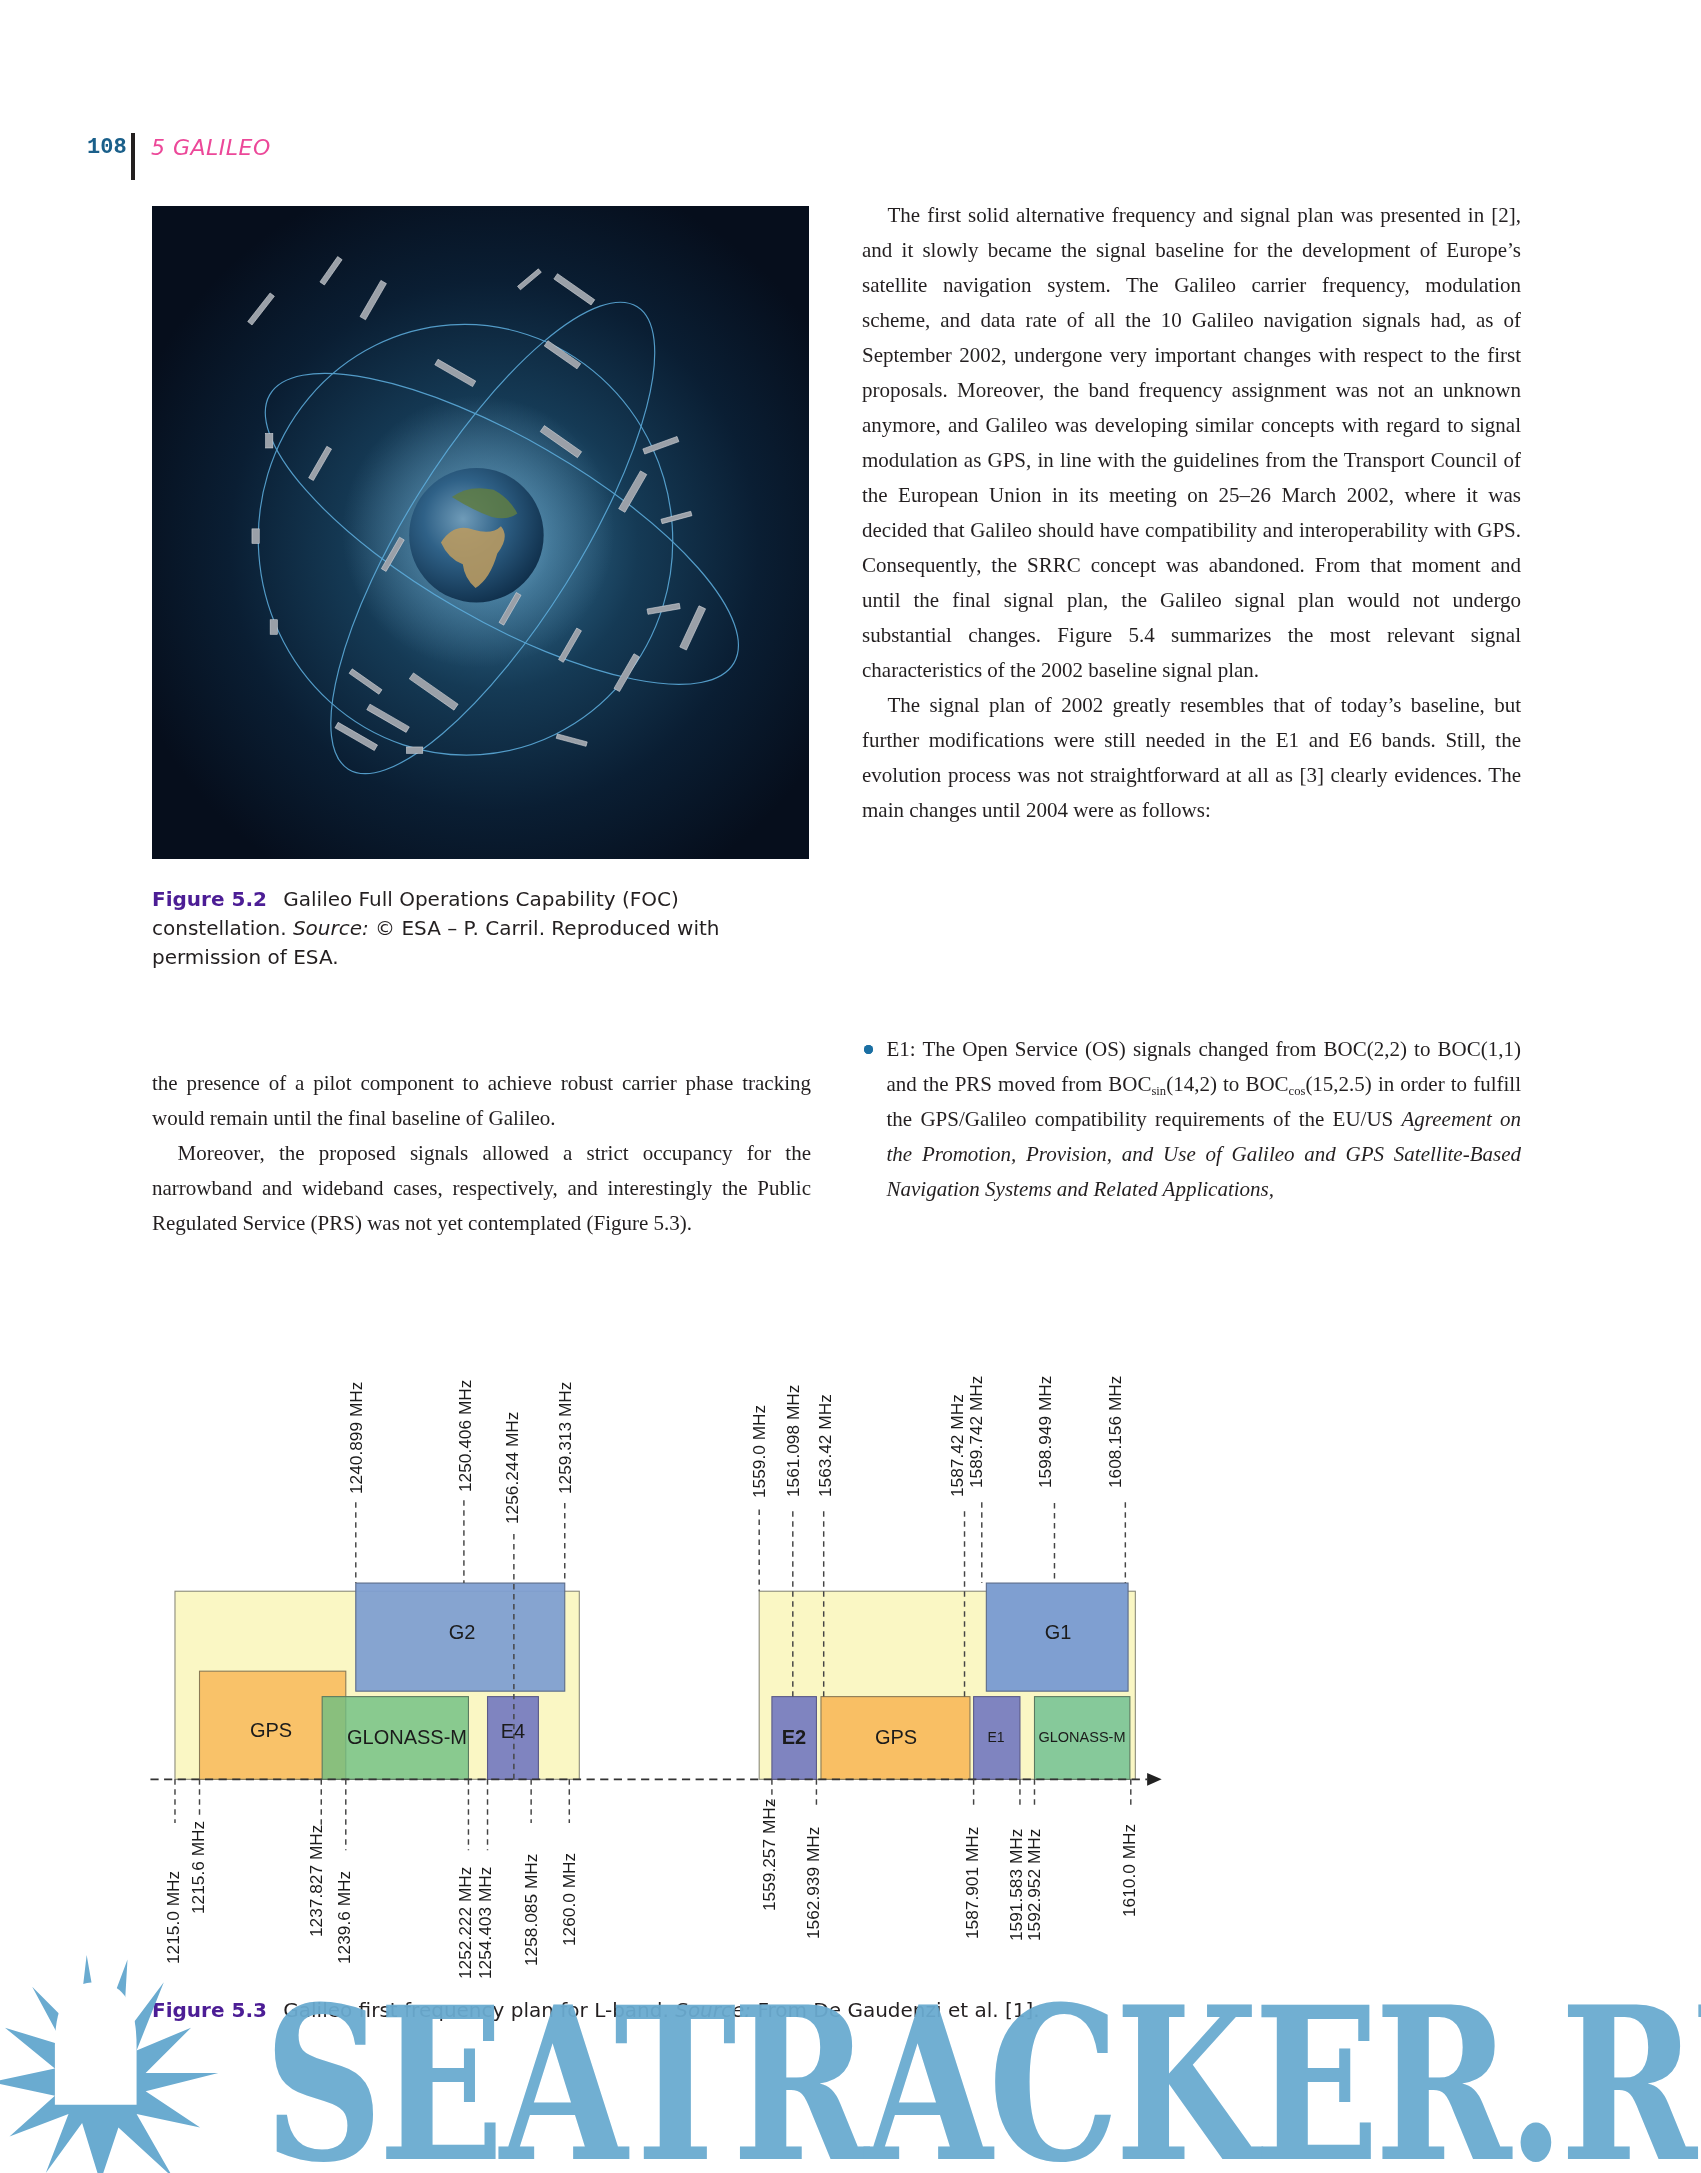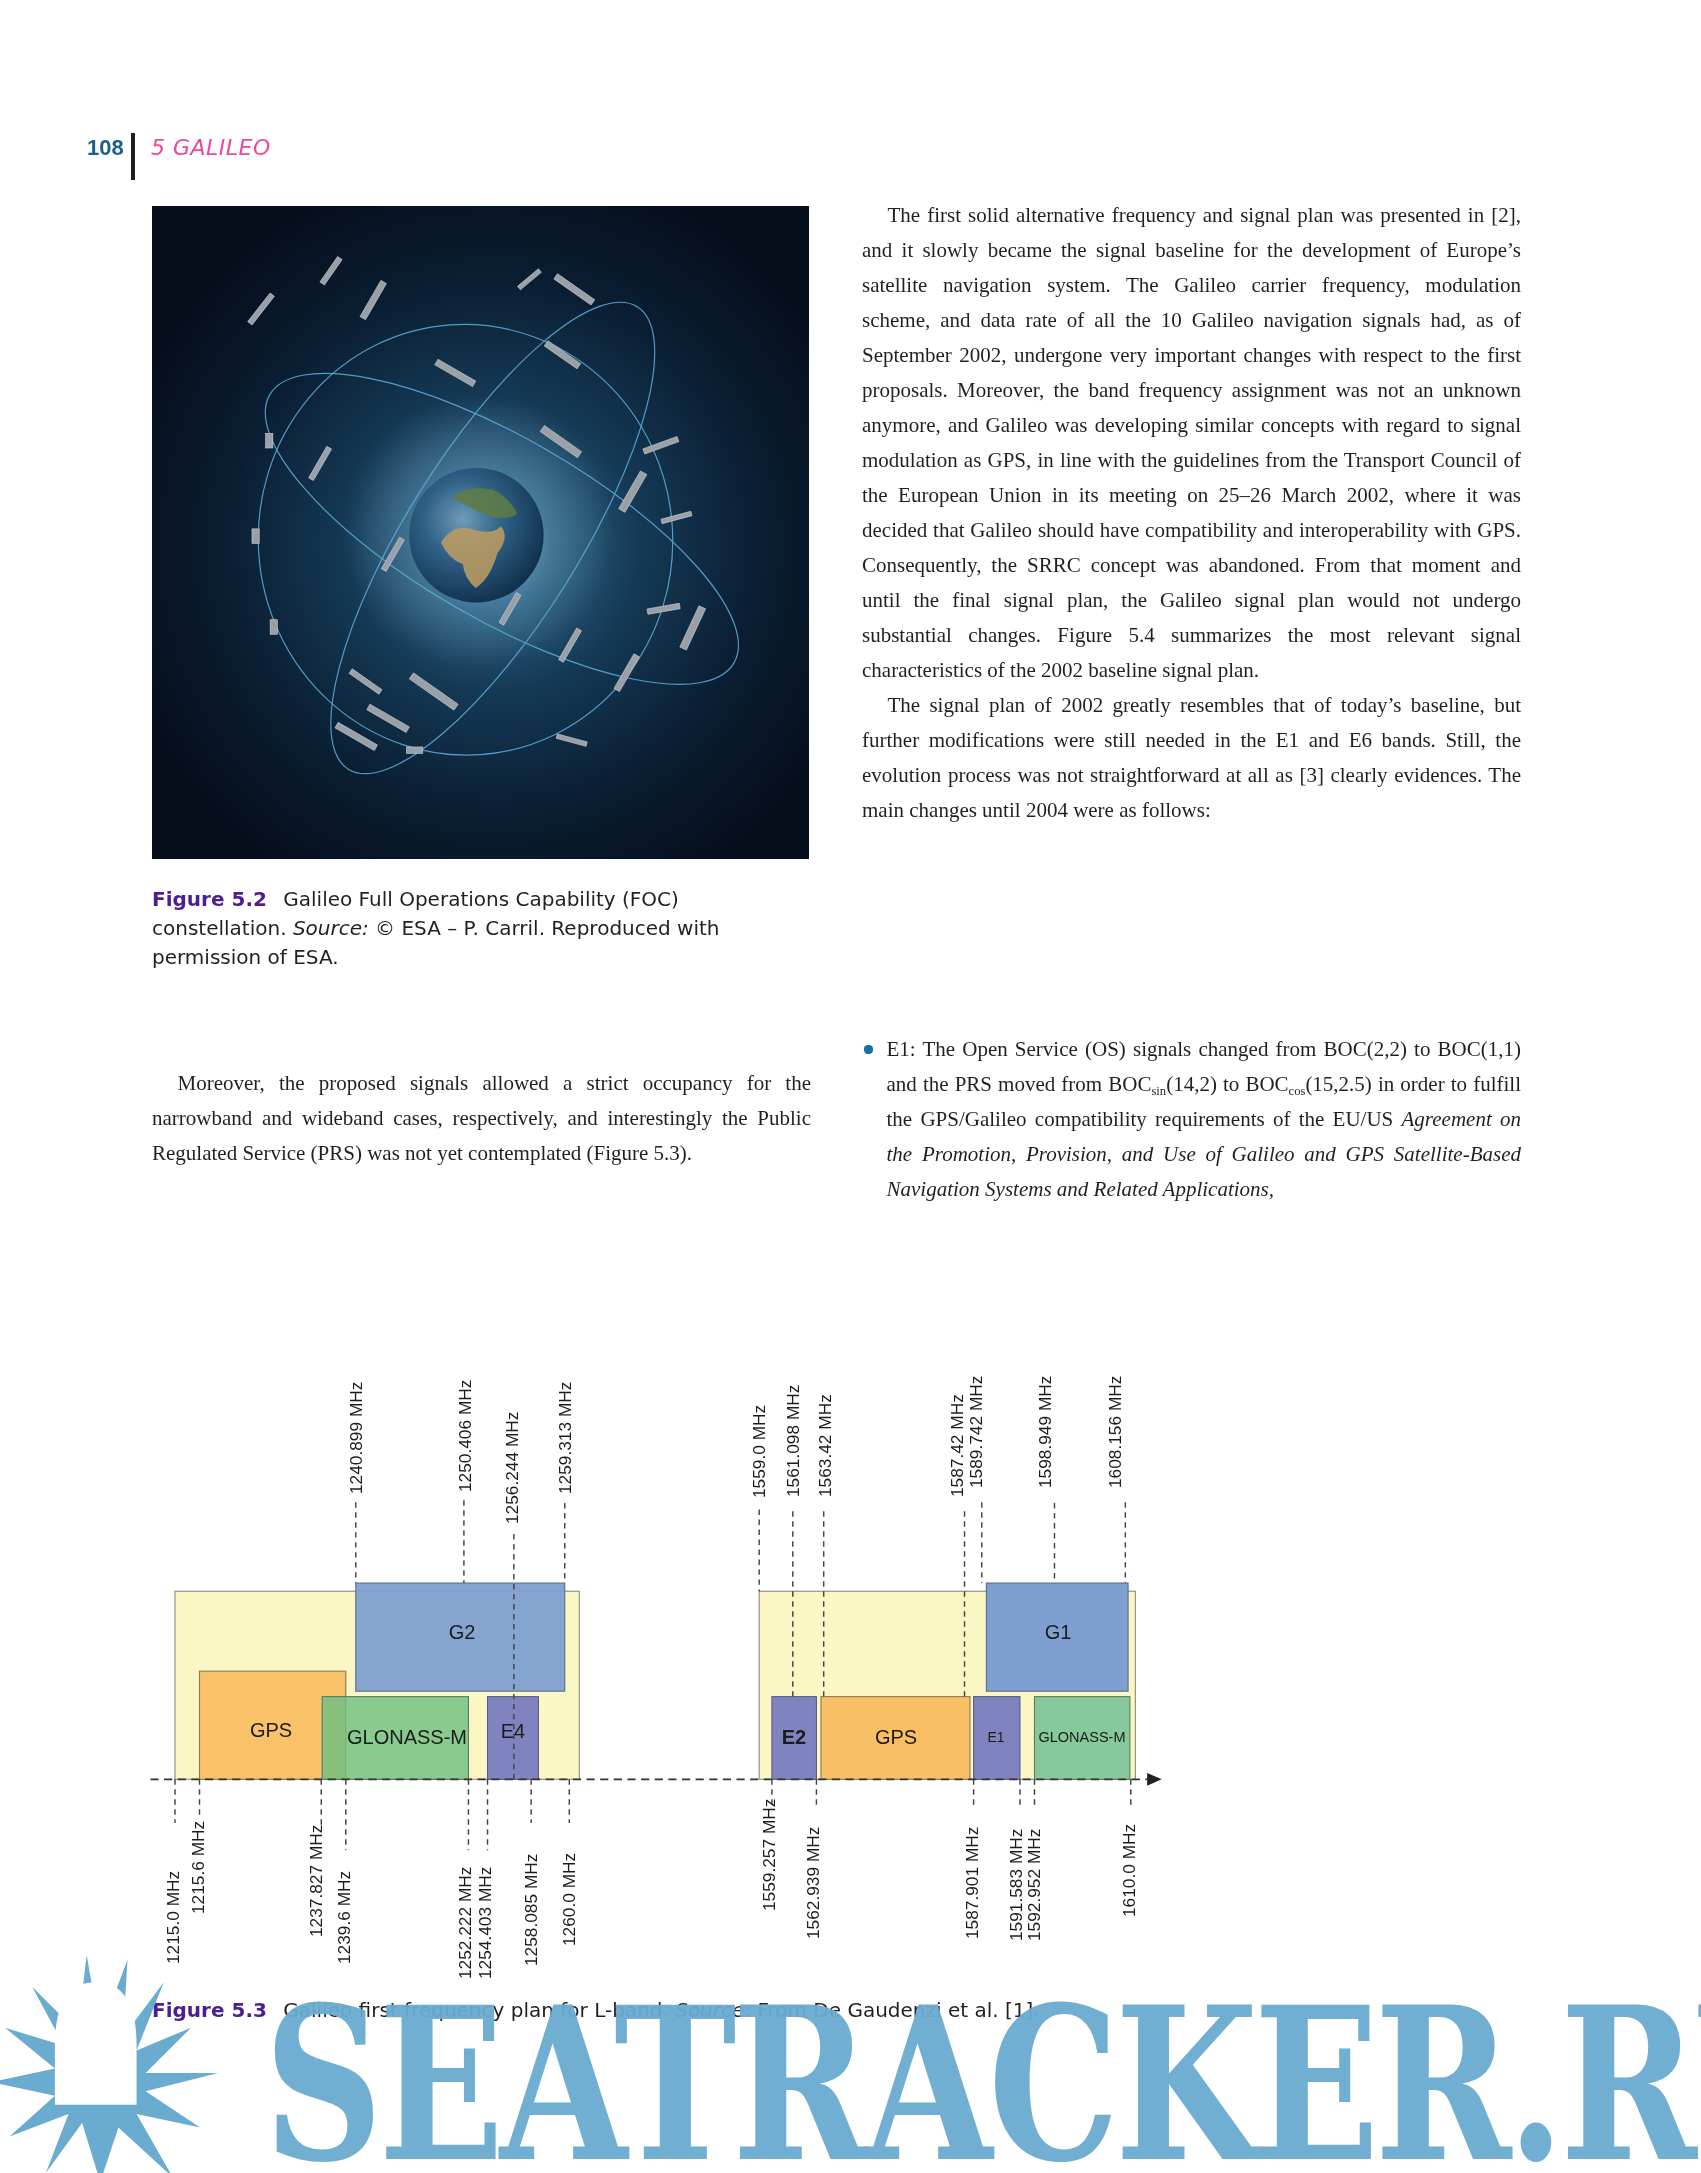--- a/index.html
+++ b/index.html
@@ -1,19 +1,19 @@
 <!DOCTYPE html>
 <html style="font-size:14.5px"><head>
 <meta charset="utf-8">
 <style>
   html, body { margin:0; padding:0; }
   body { width:1701px; height:2174px; background:#ffffff; position:relative; overflow:hidden;
          font-family:"Liberation Serif","DejaVu Serif",serif; color:#231f20; }
   .abs { position:absolute; }
-  .header-num { left:87px; top:135px; font-family:Liberation Sans, sans-serif; font-weight:bold; font-size:22px; color:#1a5f8a; }
+  .header-num { left:87px; top:135px; font-family:Liberation Mono, monospace; font-weight:bold; font-size:22px; color:#1a5f8a; }
   .header-bar { left:131px; top:133px; width:3.6px; height:47px; background:#231f20; }
   .header-title { left:151px; top:135px; font-family:"DejaVu Sans","Liberation Sans",sans-serif; font-style:italic; font-size:22px; color:#ec4899; letter-spacing:0.5px; }
 
   .figure-img { left:152px; top:206px; width:657px; height:653px; overflow:hidden;
                 background: radial-gradient(circle at 52% 52%, #4d8bb0 0%, #2a5f80 12%, #153a55 30%, #0a1e33 55%, #060e1c 80%); }
   .caption { font-family:"DejaVu Sans","Liberation Sans",sans-serif; font-size:20px; line-height:29px; color:#231f20; }
   .caption .fig-label { color:#4c1d95; font-weight:bold; margin-right:16.4px; }
   .caption i { font-style:italic; }
   .cap52 { left:152px; top:885px; width:655px; }
 
@@ -117,20 +117,21 @@
   <div class="bullet">
     <span class="bullet-dot"></span>
   </div>
   <div class="bullet">
     <span class="bullet-dot"></span>
     <span>E1: The Open Service (OS) signals changed from BOC(2,2) to BOC(1,1) and the PRS moved from BOC</span><sub>sin</sub><span>(14,2) to BOC</span><sub>cos</sub><span>(15,2.5) in order to fulfill the GPS/Galileo compatibility requirements of the EU/US </span><i>Agreement on the Promotion, Provision, and Use of Galileo and GPS Satellite-Based Navigation Systems and Related Applications,</i>
   </div>
 </div>
 
 <div class="abs body-text left-col">
+  <p>the presence of a pilot component to achieve robust carrier phase tracking would remain until the final baseline of Galileo.</p>
   <p class="indent">Moreover, the proposed signals allowed a strict occupancy for the narrowband and wideband cases, respectively, and interestingly the Public Regulated Service (PRS) was not yet contemplated (Figure 5.3).</p>
 </div>
 
 <div class="abs diagram">
   <svg width="1701" height="636" viewBox="0 1490 1871 700">
 
     <rect x="192" y="1750" width="445" height="207" fill="#faf7c4" stroke="#8a8a7a" stroke-width="1.2"></rect>
     <rect x="835" y="1750" width="414" height="207" fill="#faf7c4" stroke="#8a8a7a" stroke-width="1.2"></rect>
 
     <rect x="219" y="1838" width="161" height="119" fill="#f9bf64" fill-opacity="0.95" stroke="#8a7a55" stroke-width="1.2"></rect>

